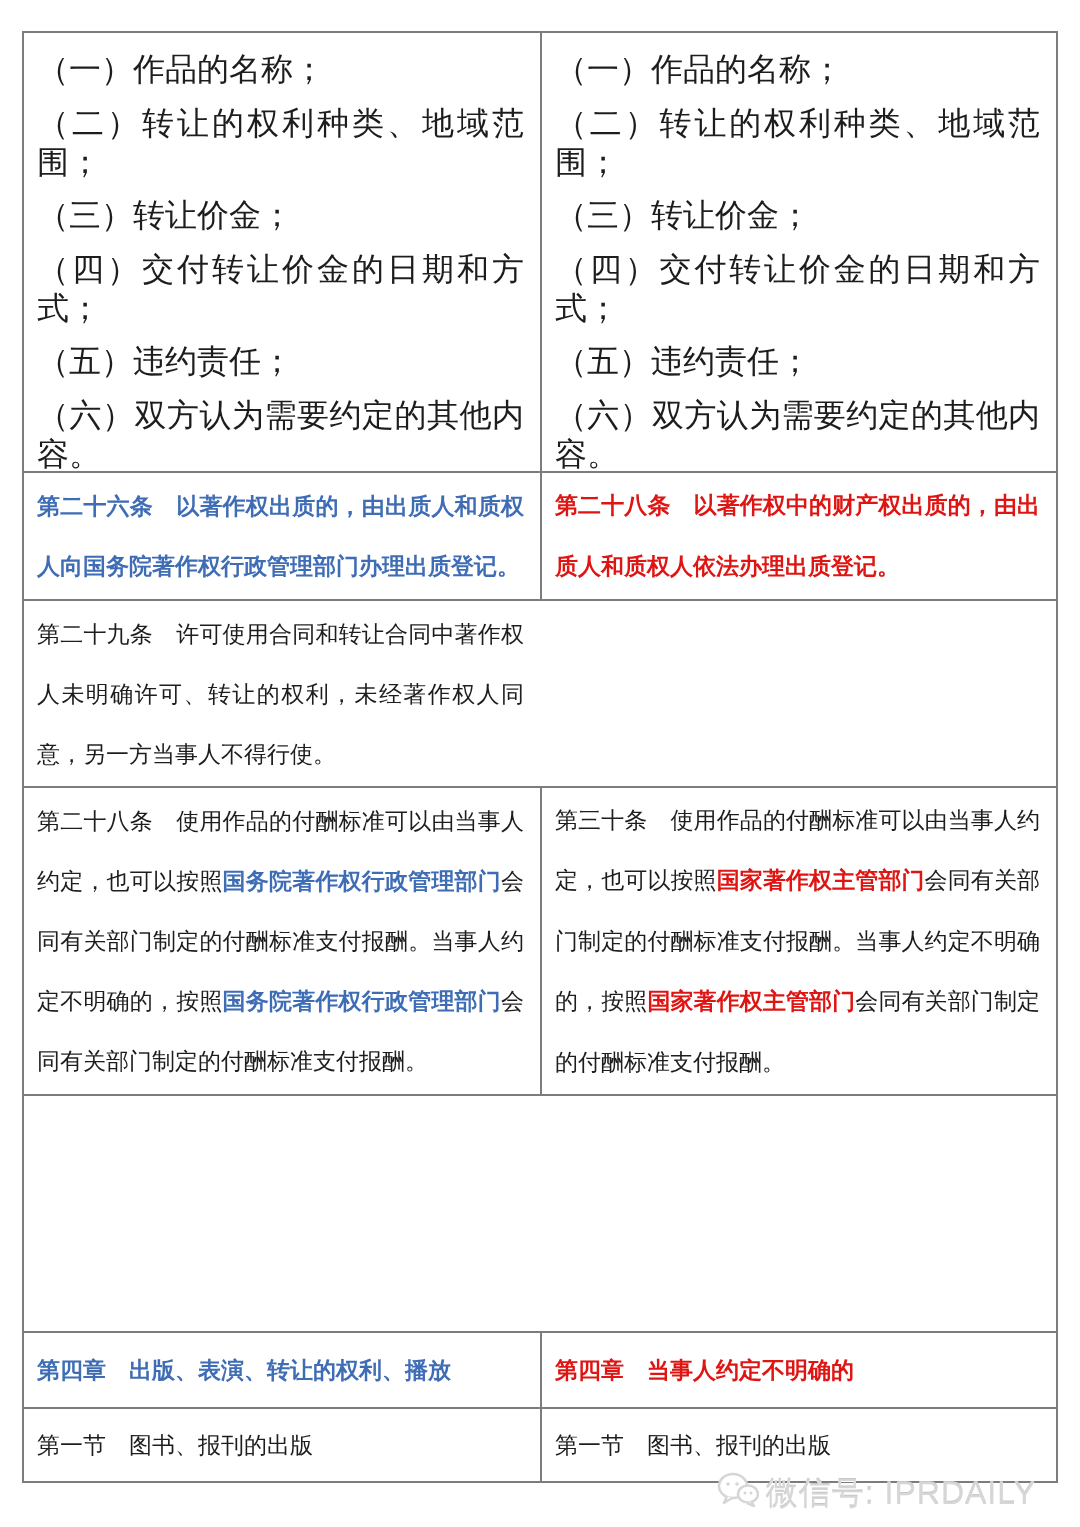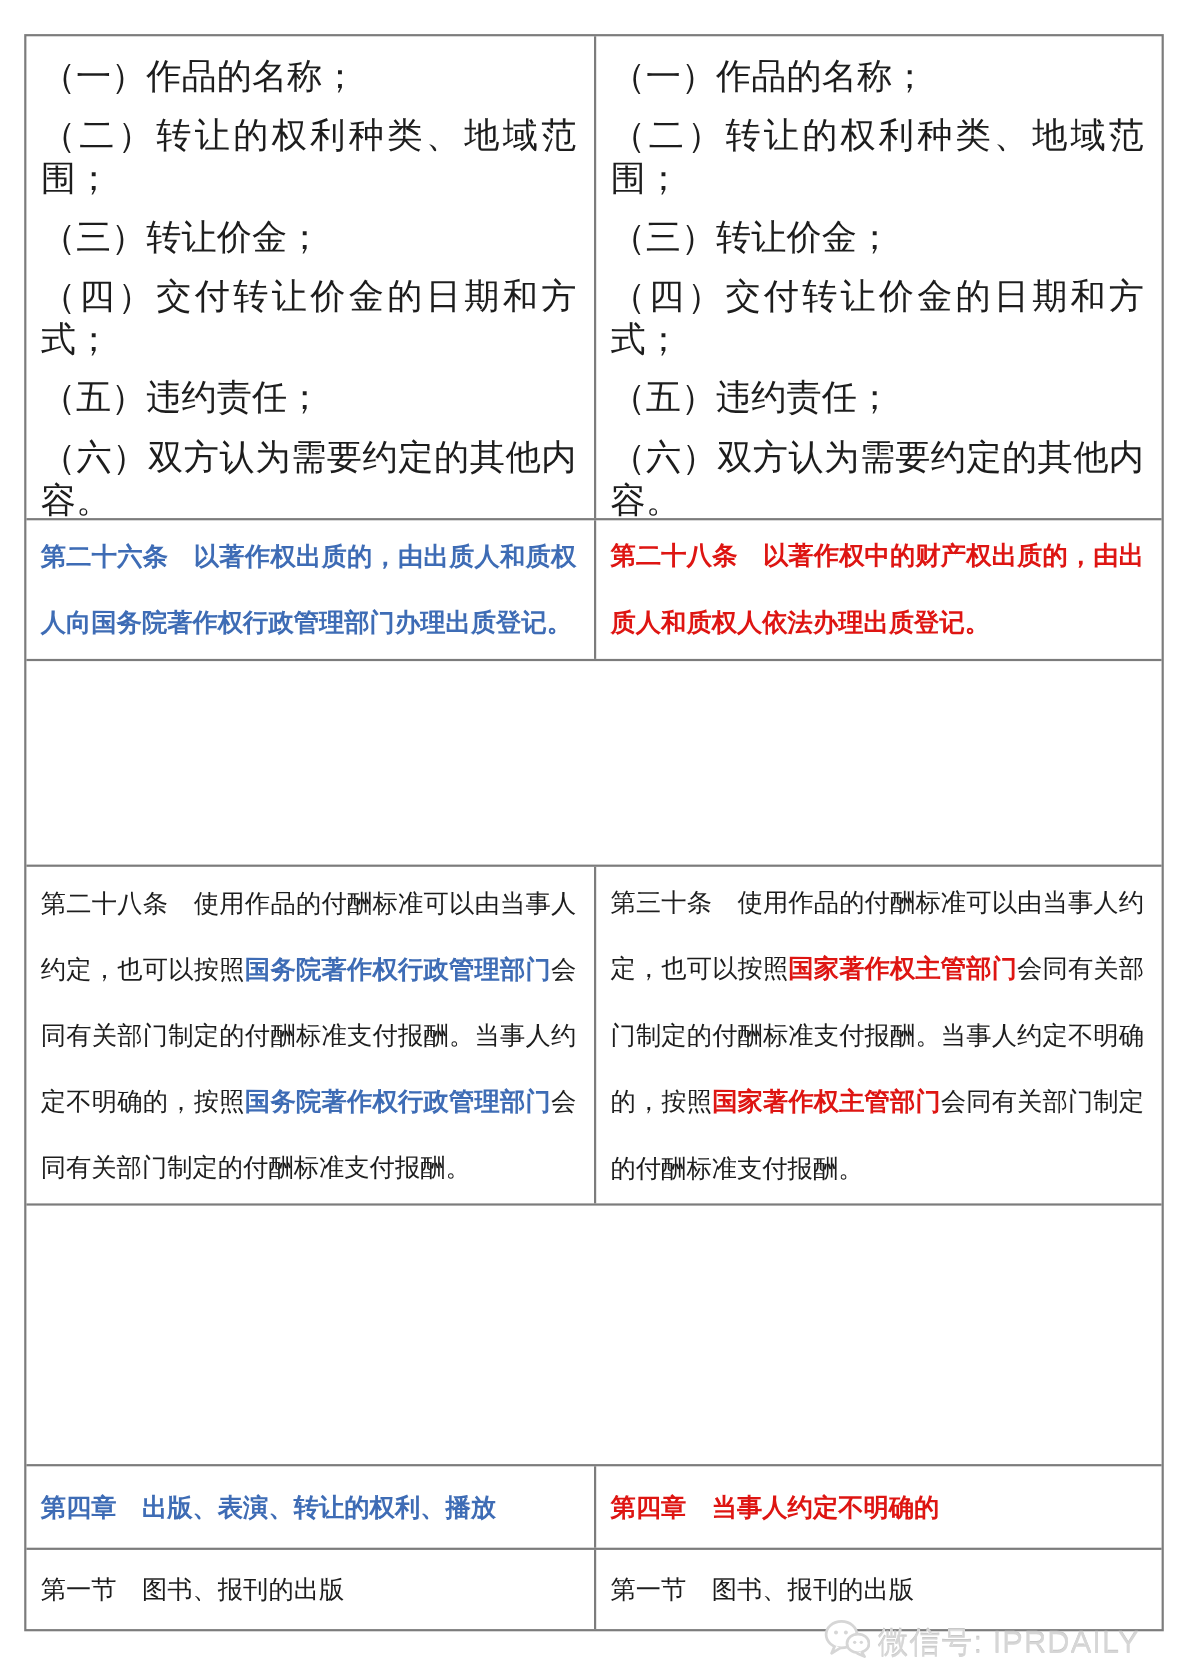--- a/index.html
+++ b/index.html
@@ -65,21 +65,21 @@
   .em-new { color: var(--em-new); font-weight: bold; font-family: Liberation Serif, serif; }
   .plain { color: var(--text); }
   .footer {
     position: absolute;
     right: 44px;
     top: 1472px;
     display: flex;
     align-items: center;
     gap: 7px;
     color: var(--watermark);
-    font-size: 28px;
+    font-size: 32px;
     letter-spacing: 1px;
     text-shadow: 0 1px 0 #ffffff, 0 -1px 0 #c8c8c8;
     user-select: none;
   }
   .wechat-icon { display: inline-block; }
 </style>
 </head>
 <body>
 
 <div class="page">
@@ -105,20 +105,23 @@
       </div>
       <div class="row row-1">
         <div class="cell left">
           <div class="para"><span class="em-old">第二十六条　以著作权出质的，由出质人和质权人向国务院著作权行政管理部门办理出质登记。</span></div>
         </div>
         <div class="cell right">
           <div class="para"><span class="em-new">第二十八条　以著作权中的财产权出质的，由出质人和质权人依法办理出质登记。</span></div>
         </div>
       </div>
       <div class="row row-2">
+        <div class="cell right">
+          <div class="para"><span class="plain">第二十九条　许可使用合同和转让合同中著作权人未明确许可、转让的权利，未经著作权人同意，另一方当事人不得行使。</span></div>
+        </div>
       </div>
       <div class="row row-3">
         <div class="cell left">
           <div class="para"><span class="plain">第二十八条　使用作品的付酬标准可以由当事人约定，也可以按照</span><span class="em-old">国务院著作权行政管理部门</span><span class="plain">会同有关部门制定的付酬标准支付报酬。当事人约定不明确的，按照</span><span class="em-old">国务院著作权行政管理部门</span><span class="plain">会同有关部门制定的付酬标准支付报酬。</span></div>
         </div>
         <div class="cell right">
           <div class="para"><span class="plain">第三十条　使用作品的付酬标准可以由当事人约定，也可以按照</span><span class="em-new">国家著作权主管部门</span><span class="plain">会同有关部门制定的付酬标准支付报酬。当事人约定不明确的，按照</span><span class="em-new">国家著作权主管部门</span><span class="plain">会同有关部门制定的付酬标准支付报酬。</span></div>
         </div>
       </div>
       <div class="row row-4">

